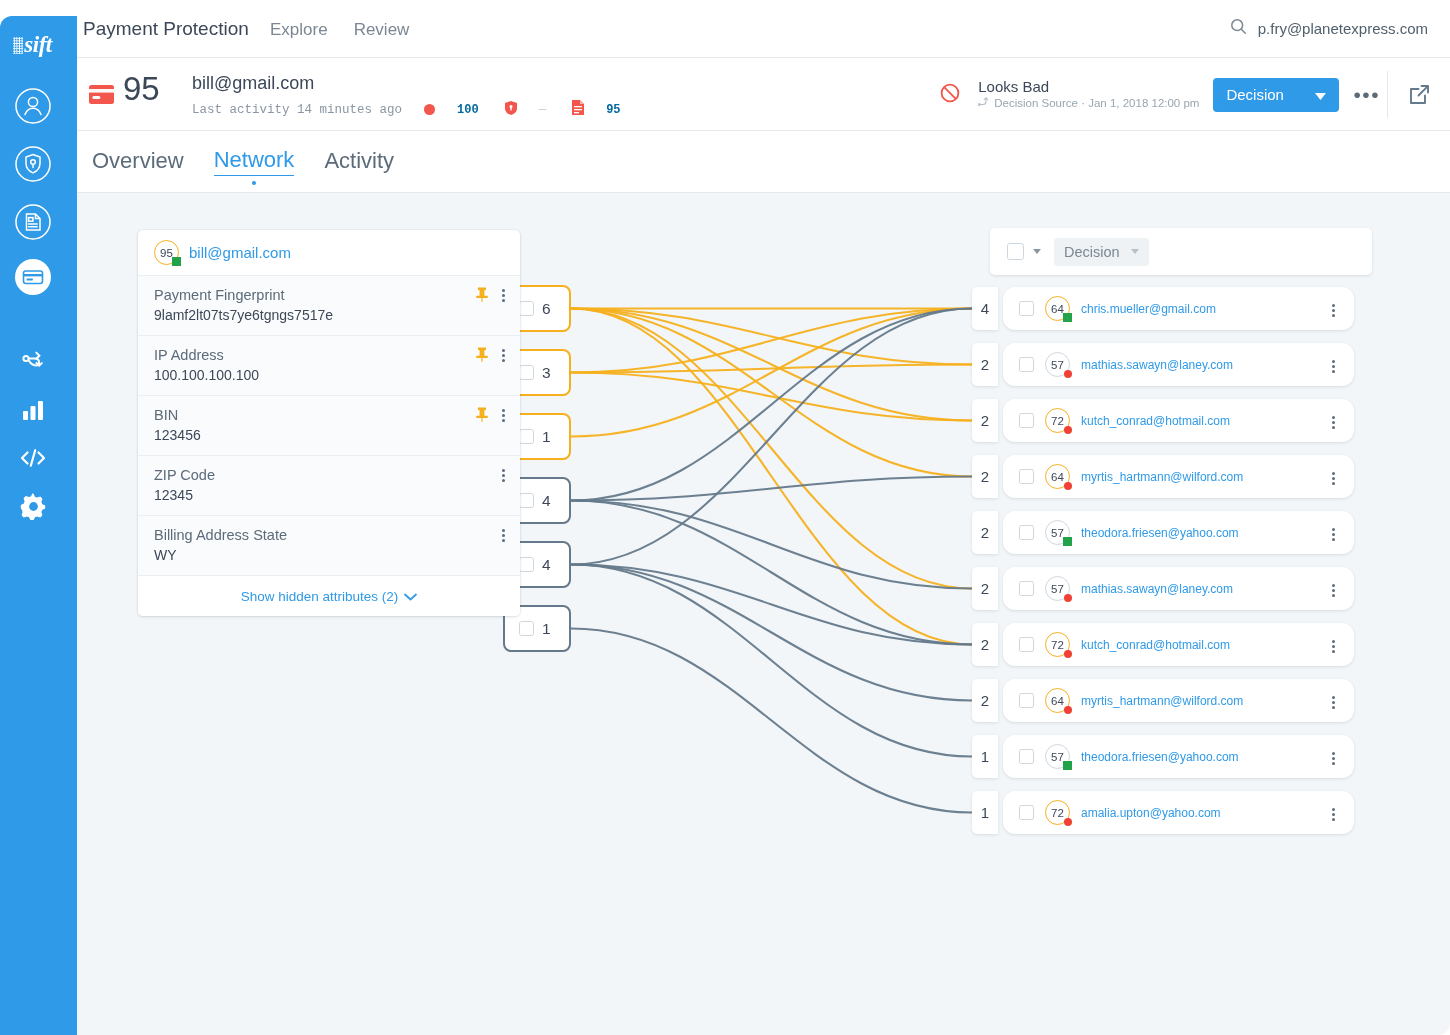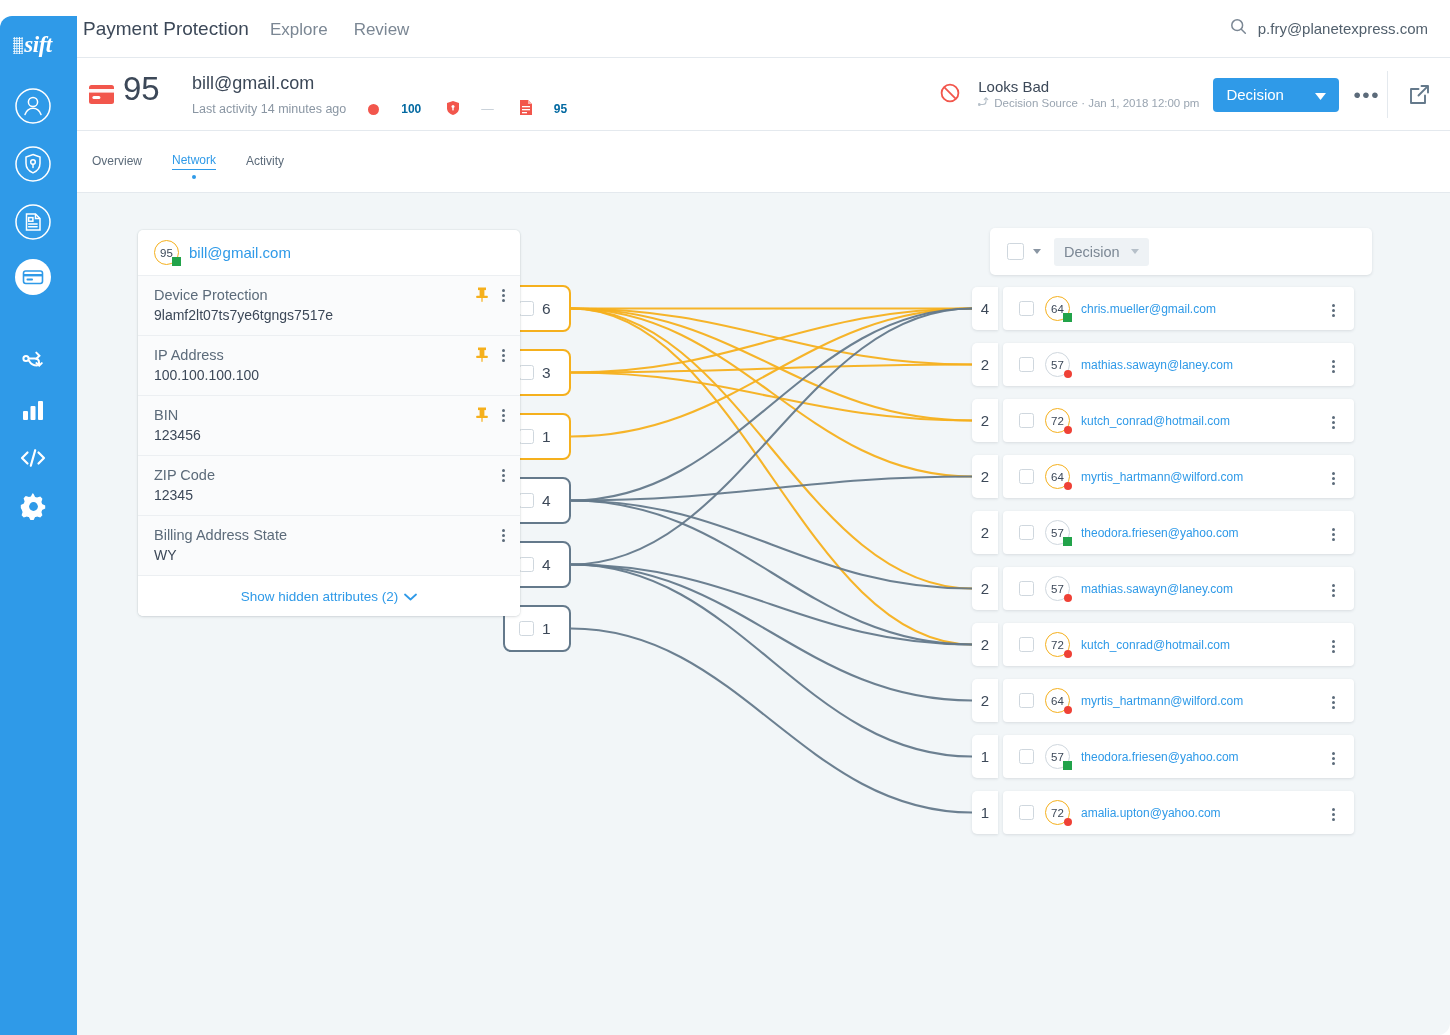--- a/index.html
+++ b/index.html
@@ -99,21 +99,21 @@
     position: absolute; left: 58px; top: 12px;
     font-size: 33px; color: #3c4858; font-weight: 400;
   }
   .eh-email {
     position: absolute; left: 127px; top: 15px;
     font-size: 18px; color: #3c4858;
   }
   .eh-sub {
     position: absolute; left: 127px; top: 42px;
     display: flex; align-items: center; gap: 22px;
-    font-size: 12.5px; color: #8a96a3;
+    font-size: 12.5px; color: #8a96a3; font-family: Liberation Mono, monospace;
   }
   .eh-sub b { color: #0369a1; font-weight: 700; font-size: 12px;}
   .dot-red { width: 11px; height: 11px; border-radius: 50%; background: #f2564c; display:inline-block; }
   .dash { color: #c3ccd5; }
 
   .eh-right {
     position: absolute; right: 70px; top: 0; height: 73px;
     display: flex; align-items: center; gap: 14px;
   }
   .decision-status { margin-left: 4px; }
@@ -144,21 +144,21 @@
   
   .tabs {
     position: absolute; left: 65px; top: 131px;
     width: 1385px; height: 62px;
     background: #fff;
     border-bottom: 1px solid #e4e9ee;
     display: flex; align-items: center;
     padding-left: 27px; gap: 30px;
   }
   .tab {
-    font-size: 12px; color: #5c6b7a; cursor: pointer; position: relative;
+    font-size: 22px; color: #5c6b7a; cursor: pointer; position: relative;
     padding-bottom: 2px;
   }
   .tab.active { color: #2f9ae8; border-bottom: 1.5px solid #2f9ae8; }
   .tab.active:after {
     content: ""; position: absolute;
     left: 50%; margin-left: -2px; bottom: -10px;
     width: 4px; height: 4px; border-radius: 50%; background: #2f9ae8;
   }
 
   
@@ -278,21 +278,21 @@
     background: #fff;
     border-top-left-radius: 5px; border-bottom-left-radius: 5px;
     display: flex; align-items: center; justify-content: center;
     font-size: 15px; color: #3c4858;
     box-shadow: 0 1px 3px rgba(60,72,88,.14);
   }
   .rp-main {
     flex: 1;
     background: #fff;
     margin-left: 5px;
-    border-radius: 4px;
+    border-radius: 12px;
     box-shadow: 0 1px 3px rgba(60,72,88,.14);
     display: flex; align-items: center; gap: 11px;
     padding: 0 14px 0 16px;
     position: relative;
   }
   .rp-main .cb {
     width: 15px; height: 15px; border: 1px solid #cfd7de; border-radius: 2.5px; background: #fff; flex:none;
   }
   .rp-main .email { font-size: 12px; color: #2f9ae8; }
   .rp-main .kebab { position: absolute; right: 18px; top: 15px; }
@@ -518,21 +518,21 @@
   <div class="attr-card">
     <div class="attr-head">
       <span class="score-ring">
         <span class="ring">95</span>
         <span class="flag green"></span>
       </span>
       <span class="email">bill@gmail.com</span>
     </div>
 
     <div class="attr-row">
-      <div class="attr-label">Device Protection</div>
+      <div class="attr-label">Payment Fingerprint</div>
       <div class="attr-value">9lamf2lt07ts7ye6tgngs7517e</div>
       <div class="attr-actions">
         <span class="pin">
           <svg width="14" height="15" viewBox="0 0 14 15" fill="#f5b01d">
               <rect x="3" y="0.5" width="8" height="2.6"></rect>
               <rect x="4.6" y="3" width="4.8" height="6"></rect>
               <rect x="1.3" y="8.7" width="11.4" height="2.3" rx=".6"></rect>
               <rect x="6.4" y="10.8" width="1.2" height="4"></rect>
             </svg>
         </span>

